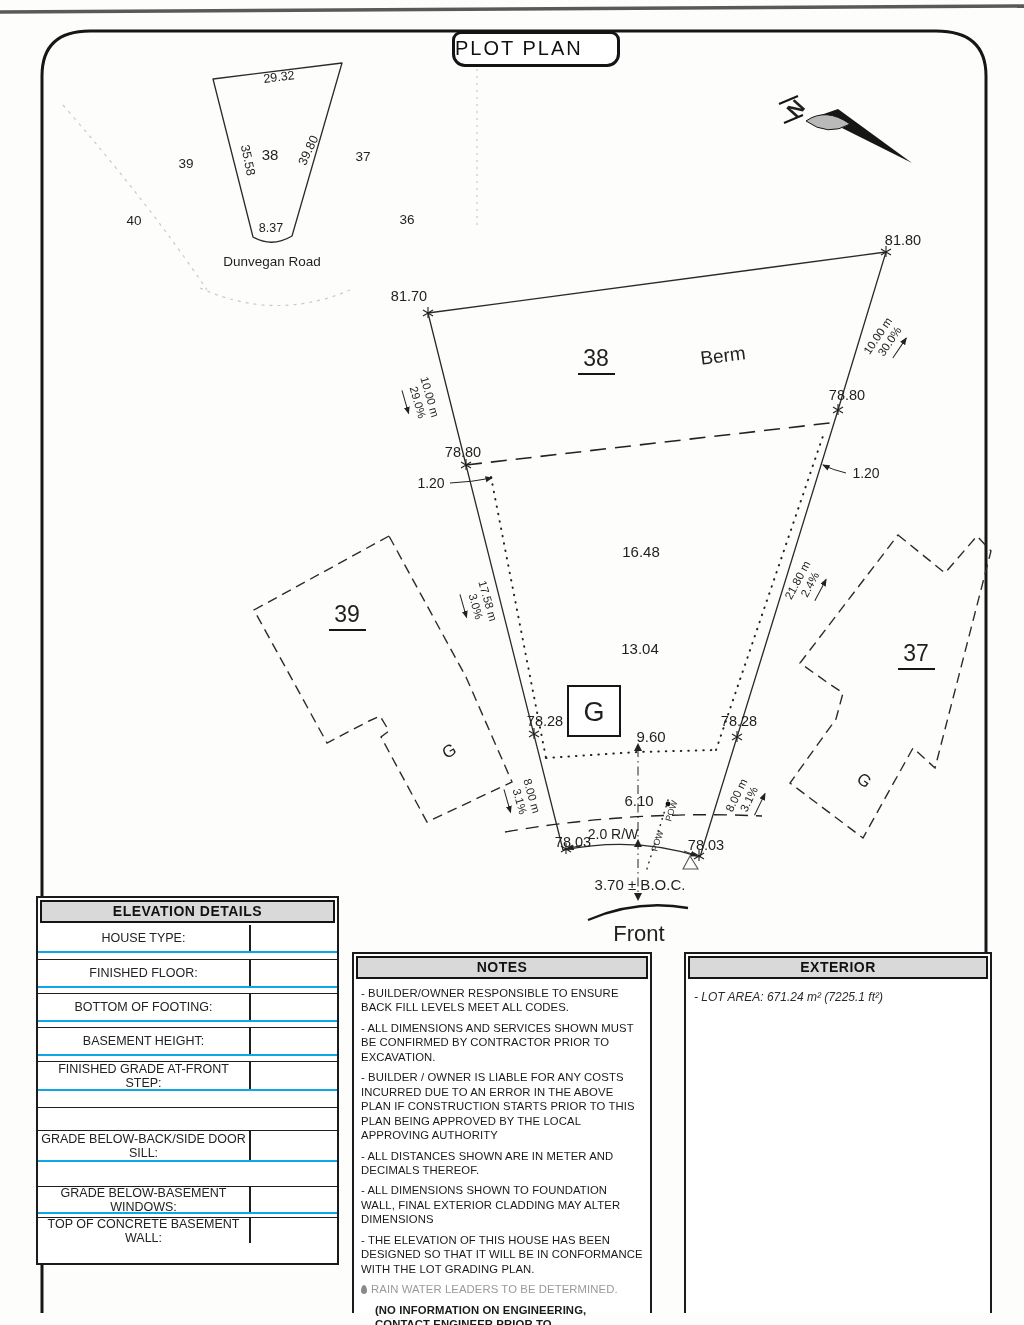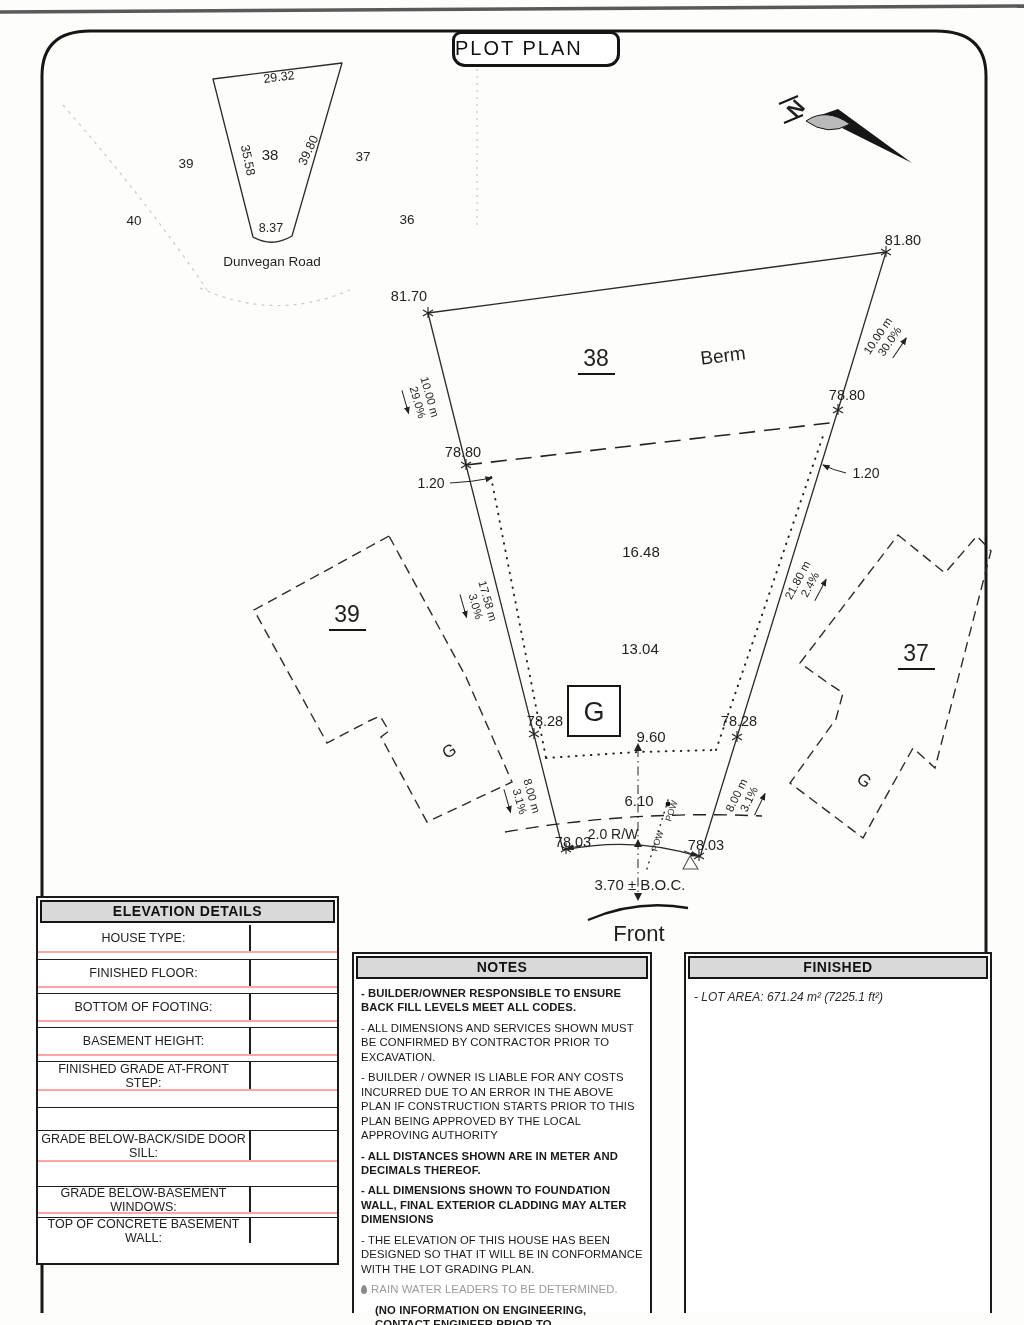--- a/index.html
+++ b/index.html
@@ -18,28 +18,28 @@
   .title-tab{position:absolute;left:452px;top:31px;width:162px;height:30px;background:#fff;
     border:3px solid #141414;border-radius:9px 9px 13px 13px;
     font-size:20px;letter-spacing:2px;line-height:28px;color:#111;}
   
   .panel{position:absolute;background:#fff;border:2.5px solid #1b1b1b;box-sizing:border-box;}
   .panel-header{margin:2px;border:2px solid #141414;background:#d9d9d9;text-align:center;
     font-weight:bold;font-size:14px;line-height:19px;letter-spacing:0.5px;color:#111;}
   .panel-elev{left:36px;top:896px;width:303px;height:369px;}
   .panel-notes{left:352px;top:952px;width:300px;height:361px;border-bottom:none;}
   .panel-details{left:684px;top:952px;width:308px;height:361px;border-bottom:none;}
-  .erow{display:flex;border-bottom:2px solid #fca5a5;}
+  .erow{display:flex;border-bottom:2px solid #0ea5e9;}
   .elabel{flex:0 0 205px;border-right:2px solid #1e1e1e;display:flex;align-items:center;
     justify-content:center;text-align:center;font-size:12.5px;padding:0 3px;color:#222;}
   .evalue{flex:1;}
   .egap{border-bottom:1.5px solid #1e1e1e;}
   .notes-body{padding:5px 7px 0 7px;}
   .note{font-size:11.3px;line-height:1.28;margin-bottom:6px;color:#1a1a1a;letter-spacing:0.1px;}
-  .n-bold{font-weight:bold;}
+  .n-bold{font-weight:normal;}
   .n-grey{color:#9a9a9a;font-weight:normal;display:flex;align-items:center;gap:4px;}
   .n-indent{padding-left:14px;font-weight:bold;}
   .drop{display:inline-block;width:6px;height:9px;background:#8a8a8a;
     border-radius:50% 50% 50% 50%/65% 65% 35% 35%;flex:0 0 auto;}
   .details-body{padding:9px 8px;font-size:12px;font-style:italic;color:#2a2a2a;}
   .d-label{font-weight:normal;}
 </style>
 </head>
 <body>
 
@@ -263,20 +263,20 @@
     <div class="note">- THE ELEVATION OF THIS HOUSE HAS BEEN DESIGNED SO THAT IT WILL BE IN CONFORMANCE WITH THE LOT GRADING PLAN.</div>
     <div class="note n-grey">
           <span class="drop"></span>
           <span>RAIN WATER LEADERS TO BE DETERMINED.</span>
         </div>
     <div class="note n-bold n-indent">(NO INFORMATION ON ENGINEERING, CONTACT ENGINEER PRIOR TO CONSTRUCTION)</div>
   </div>
 </div>
 
 <div class="panel panel-details">
-  <div class="panel-header">FINISHED</div>
+  <div class="panel-header">EXTERIOR</div>
   <div class="details-body">
     <span class="d-label">- LOT AREA:</span>
     <span class="d-value">671.24 m² (7225.1 ft²)</span>
   </div>
 </div>
 
 </div>
 
 </body></html>

